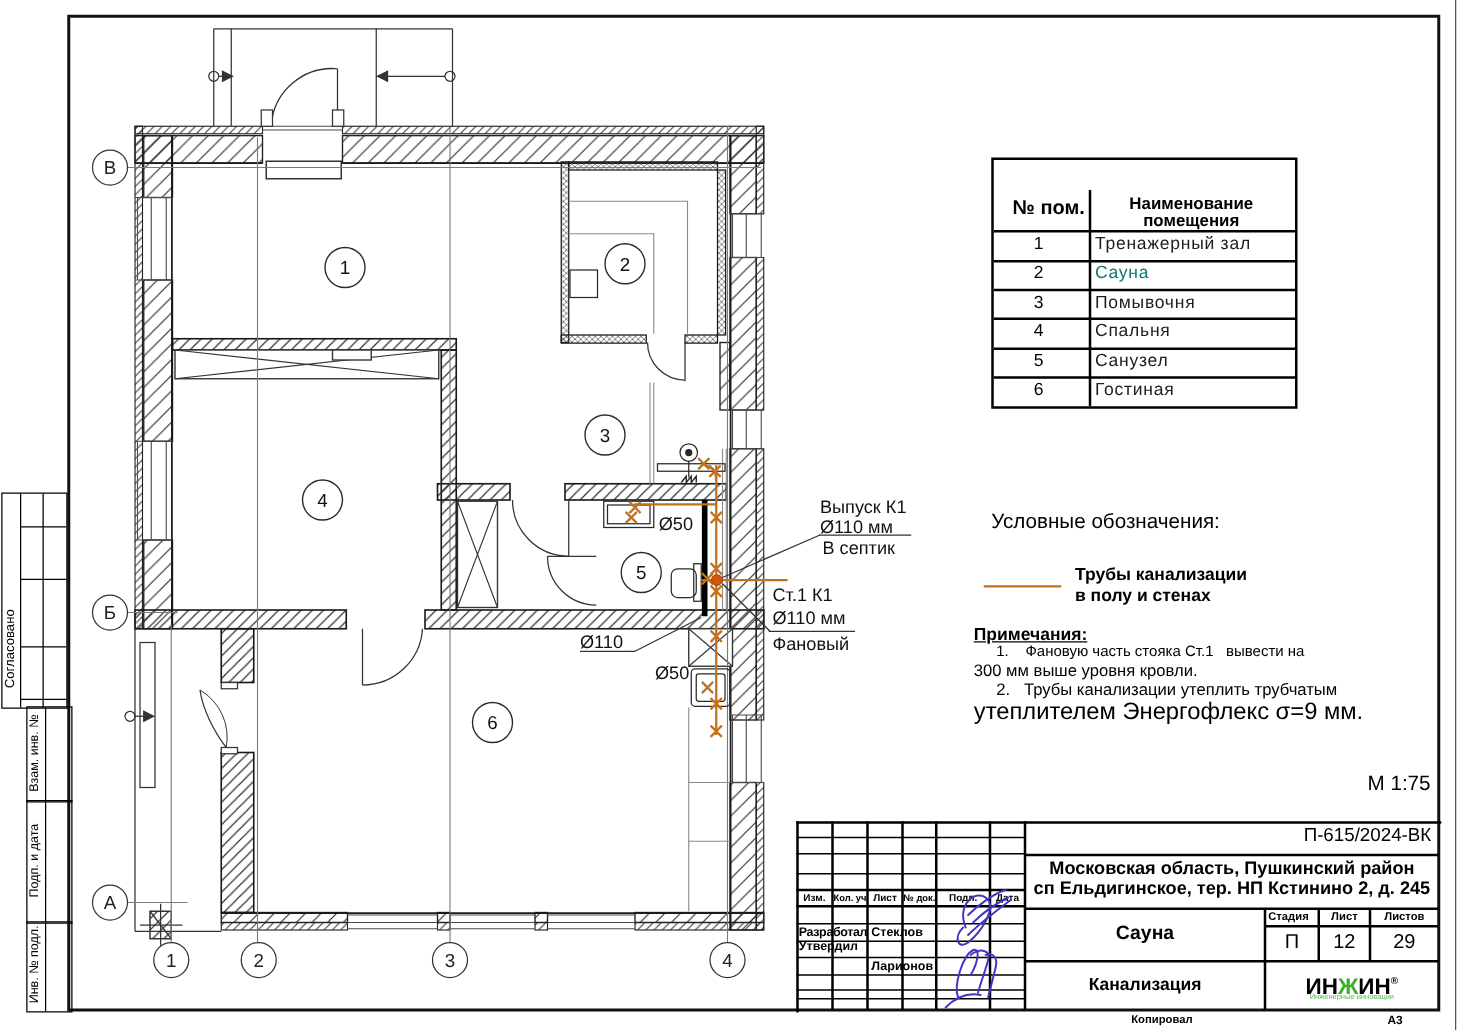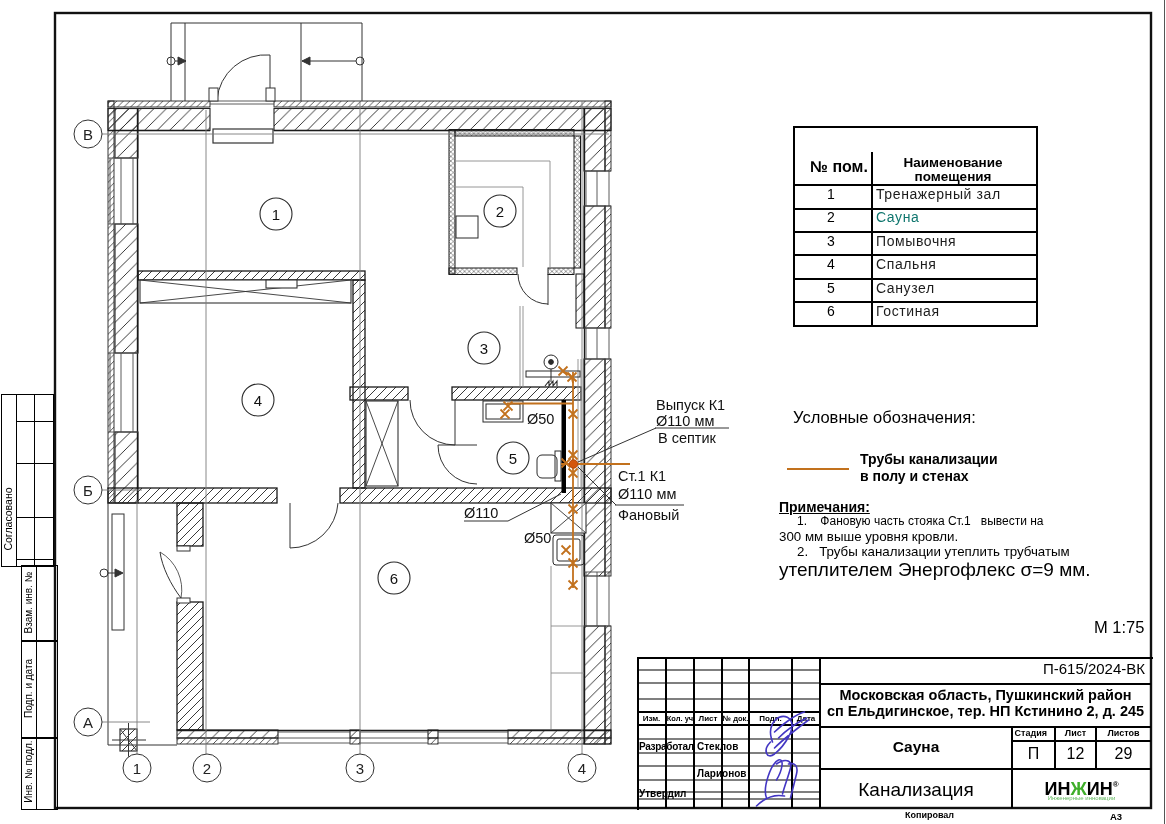--- a/index.html
+++ b/index.html
@@ -387,26 +387,26 @@
 </g>
 </svg>
 <div class="a" style="left:637px;top:712px;width:29px;font-size:8px;text-align:center;font-weight:bold;line-height:13px">Изм.</div>
 <div class="a" style="left:666px;top:712px;width:28px;font-size:7.5px;text-align:center;font-weight:bold;line-height:13px;white-space:nowrap">Кол. уч</div>
 <div class="a" style="left:694px;top:712px;width:28px;font-size:8px;text-align:center;font-weight:bold;line-height:13px">Лист</div>
 <div class="a" style="left:722px;top:712px;width:27px;font-size:7.5px;text-align:center;font-weight:bold;line-height:13px;white-space:nowrap">№ док.</div>
 <div class="a" style="left:749px;top:712px;width:43px;font-size:8px;text-align:center;font-weight:bold;line-height:13px">Подп.</div>
 <div class="a" style="left:792px;top:712px;width:28px;font-size:8px;text-align:center;font-weight:bold;line-height:13px">Дата</div>
 <div class="a" style="left:639px;top:741px;font-size:10px;font-weight:bold;letter-spacing:-0.3px;white-space:nowrap">Разработал</div>
 <div class="a" style="left:697px;top:741px;font-size:10px;font-weight:bold;white-space:nowrap">Стеклов</div>
-<div class="a" style="left:639px;top:788px;font-size:10px;font-weight:bold;white-space:nowrap">Утвердил</div>
+<div class="a" style="left:639px;top:752px;font-size:10px;font-weight:bold;white-space:nowrap">Утвердил</div>
 <div class="a" style="left:697px;top:768px;font-size:10px;font-weight:bold;white-space:nowrap">Ларионов</div>
 <div class="a" style="left:820px;top:660px;width:325px;font-size:15px;text-align:right;padding-right:18px">П-615/2024-ВК</div>
 <div class="a" style="left:820px;top:687px;width:331px;font-size:14.5px;font-weight:bold;text-align:center;line-height:16px">Московская область, Пушкинский район<br>сп Ельдигинское, тер. НП Кстинино 2, д. 245</div>
 <div class="a" style="left:820px;top:738px;width:192px;font-size:15.5px;font-weight:bold;text-align:center">Сауна</div>
-<div class="a" style="left:820px;top:779px;width:192px;font-size:19px;font-weight:normal;text-align:center">Канализация</div>
+<div class="a" style="left:820px;top:779px;width:192px;font-size:14px;font-weight:bold;text-align:center">Канализация</div>
 <div class="a" style="left:1012px;top:728px;width:35px;font-size:9px;font-weight:bold;text-align:right">Стадия</div>
 <div class="a" style="left:1055px;top:728px;width:41px;font-size:9px;font-weight:bold;text-align:center">Лист</div>
 <div class="a" style="left:1096px;top:728px;width:55px;font-size:9px;font-weight:bold;text-align:center">Листов</div>
 <div class="a" style="left:1012px;top:745px;width:43px;font-size:16px;text-align:center">П</div>
 <div class="a" style="left:1055px;top:745px;width:41px;font-size:16px;text-align:center">12</div>
 <div class="a" style="left:1096px;top:745px;width:55px;font-size:16px;text-align:center">29</div>
 
 <div class="a" style="left:1012px;top:776px;width:139px;text-align:center;font-size:18px;font-weight:bold;letter-spacing:0px;line-height:18px">ИН<span style="color:#3fae2a">Ж</span>ИН<span style="font-size:8px;vertical-align:8px">®</span></div>
 <div class="a" style="left:1012px;top:795px;width:139px;text-align:center;font-size:6px;color:#62b95e">Инженерные  инновации</div>
 <div class="a" style="left:905px;top:810px;font-size:9px;font-weight:bold">Копировал</div>

